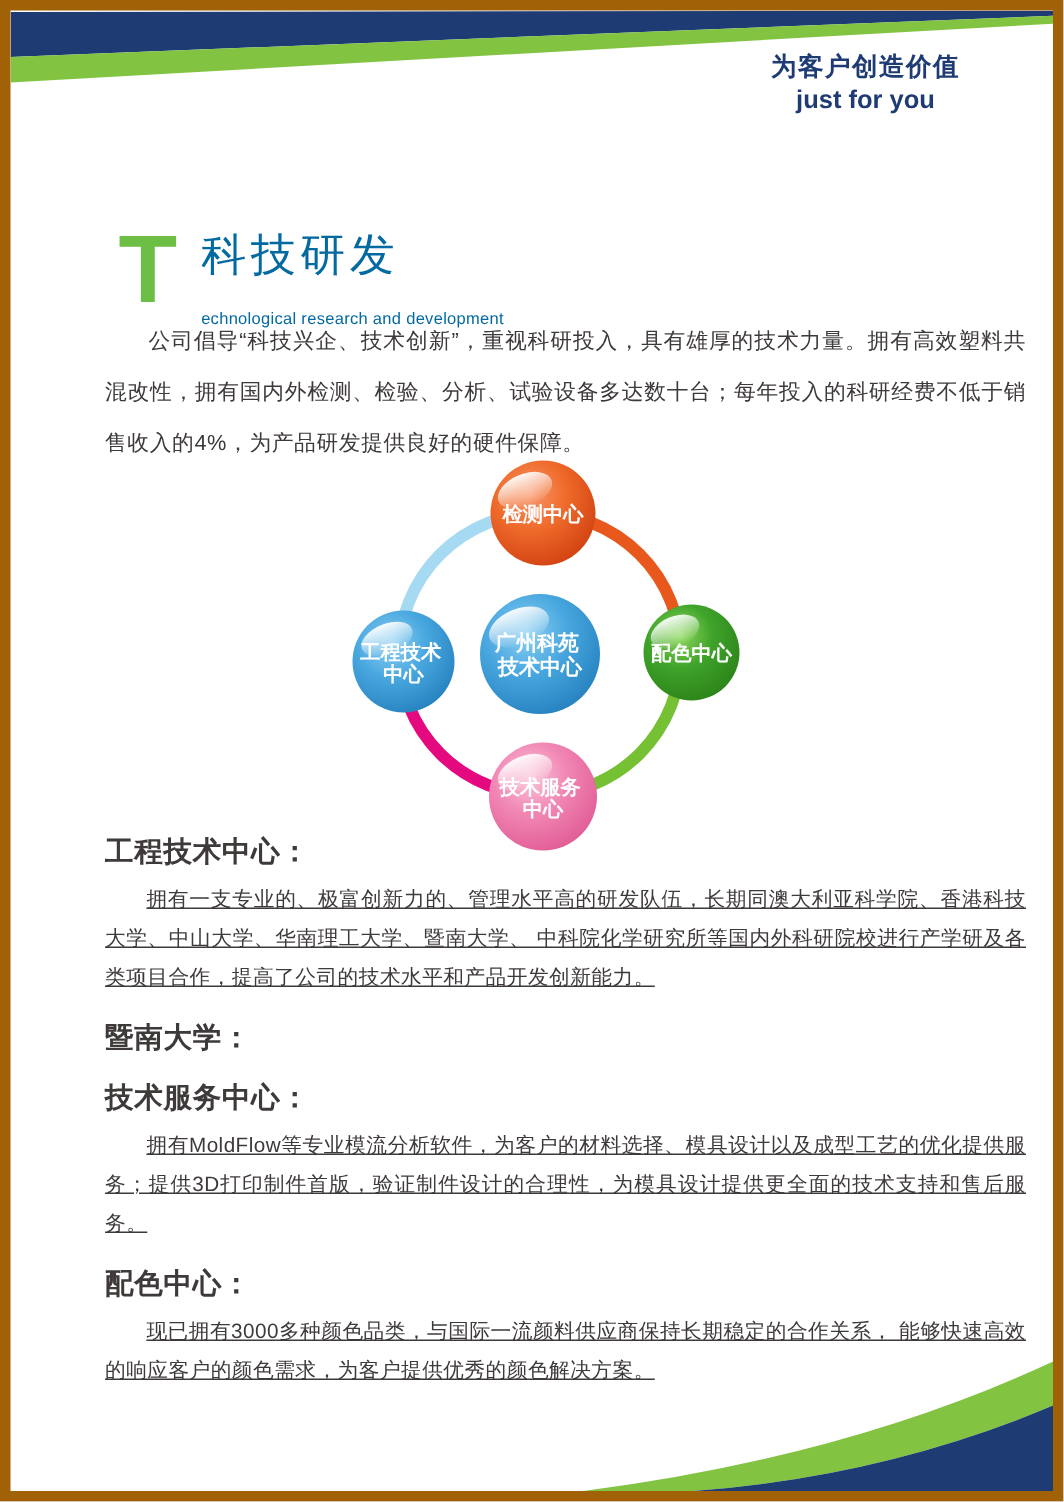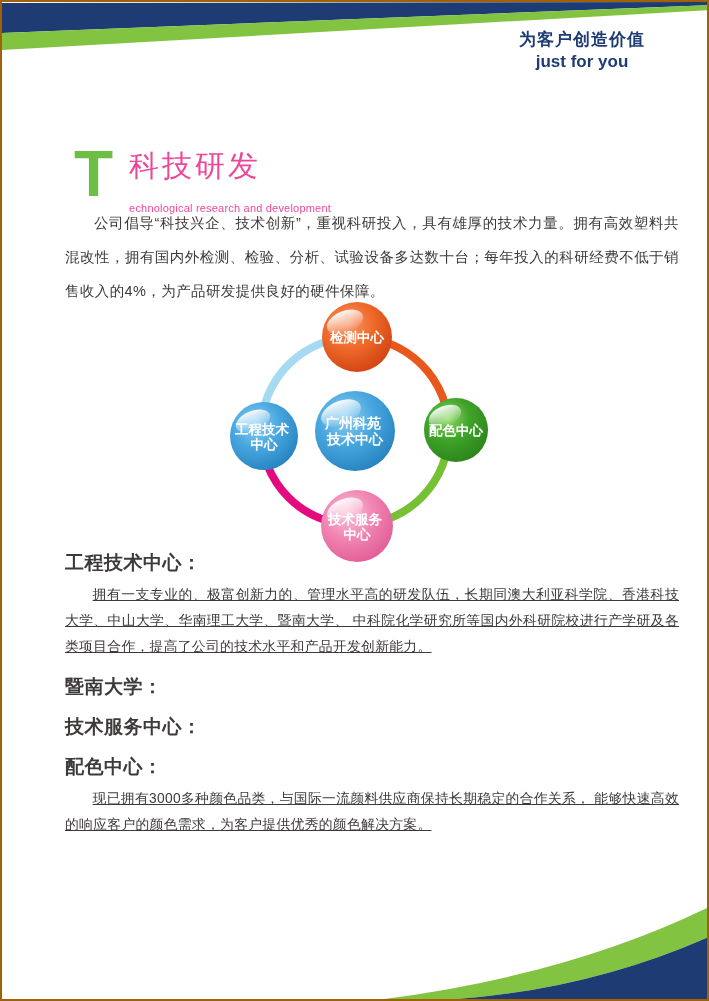--- a/index.html
+++ b/index.html
@@ -5,36 +5,36 @@
   * { margin:0; padding:0; box-sizing:border-box; }
   body {
     background:#c8c8c8;
     font-family:"Liberation Sans","DejaVu Sans",sans-serif;
   }
   .page {
     position:relative;
     width:709px; height:1001px;
     margin:0 auto;
     background:#ffffff;
-    border:2px solid #a16207;
+    border:7px solid #a16207;
     overflow:hidden;
   }
   
   .header-svg { position:absolute; top:0; left:0; width:709px; height:52px; display:block; }
   .slogan {
     position:absolute; top:26px; right:62px;
     text-align:center; color:#1e3c73;
   }
   .slogan-cn { font-size:17px; font-weight:bold; letter-spacing:1px; }
   .slogan-en { font-size:17px; font-weight:bold; margin-top:1px; }
 
   
   .title-block { position:absolute; left:72px; top:146px; display:flex; align-items:flex-start; }
   .big-t { font-size:64px; line-height:52px; font-weight:bold; color:#6cbe45; }
-  .title-text { margin-left:16px; color:#ec4899; }
+  .title-text { margin-left:16px; color:#0369a1; }
   .title-cn { font-size:30px; font-weight:normal; letter-spacing:3px; line-height:36px; }
   .title-en { font-size:11px; letter-spacing:0.2px; margin-top:18px; }
 
   
   .intro {
     position:absolute; left:63px; top:204px; width:614px;
     font-size:14.5px; line-height:34px; color:#3e3a39;
     text-align:justify; text-indent:2em; letter-spacing:0.4px;
   }
 
@@ -159,20 +159,21 @@
   <div class="sections">
     <div class="section">
       <h3>工程技术中心：</h3>
       <p>拥有一支专业的、极富创新力的、管理水平高的研发队伍，长期同澳大利亚科学院、香港科技大学、中山大学、华南理工大学、暨南大学、 中科院化学研究所等国内外科研院校进行产学研及各类项目合作，提高了公司的技术水平和产品开发创新能力。</p>
     </div>
     <div class="section">
       <h3>暨南大学：</h3>
     </div>
     <div class="section">
       <h3>技术服务中心：</h3>
+      <p>拥有MoldFlow等专业模流分析软件，为客户的材料选择、模具设计以及成型工艺的优化提供服务；提供3D打印制件首版，验证制件设计的合理性，为模具设计提供更全面的技术支持和售后服务。</p>
     </div>
     <div class="section">
       <h3>配色中心：</h3>
       <p>现已拥有3000多种颜色品类，与国际一流颜料供应商保持长期稳定的合作关系， 能够快速高效的响应客户的颜色需求，为客户提供优秀的颜色解决方案。</p>
     </div>
   </div>
 
   <svg class="footer-svg" viewBox="0 0 709 120" preserveAspectRatio="none">
     <path d="M 382 120 Q 568 96 709 27 L 709 57 Q 590 110 455 120 Z" fill="#82c341"></path>
     <path d="M 455 120 Q 590 110 709 57 L 709 120 Z" fill="#1e3c73"></path>

